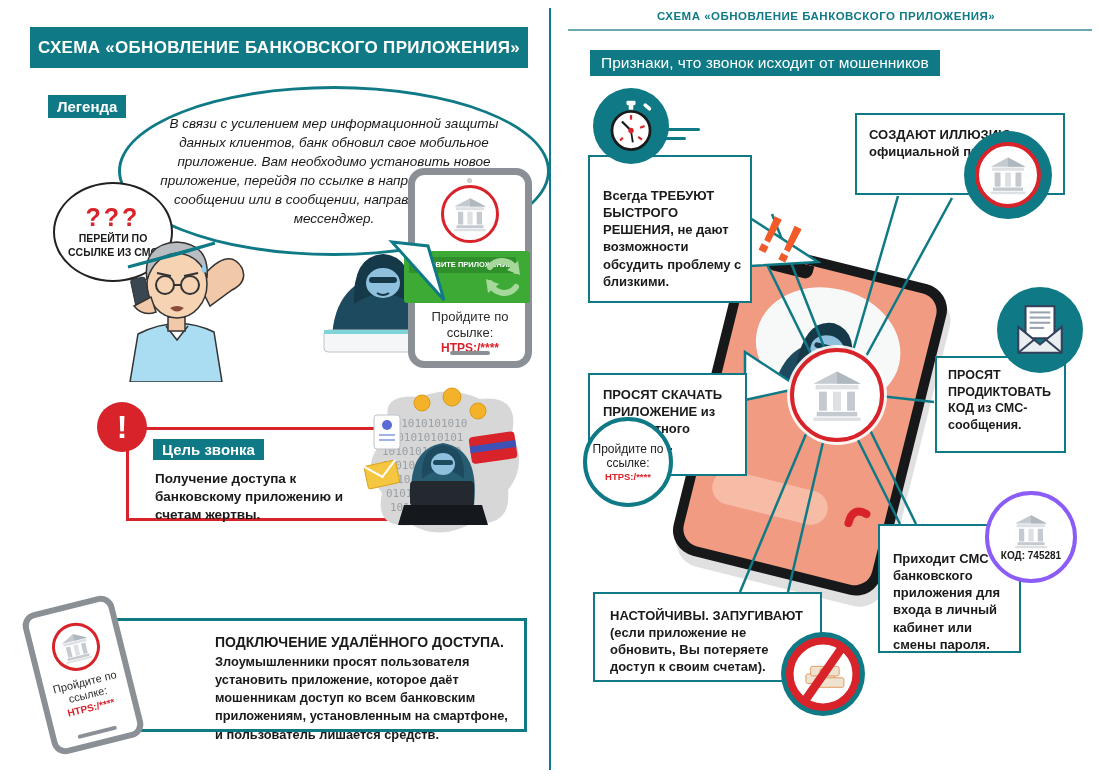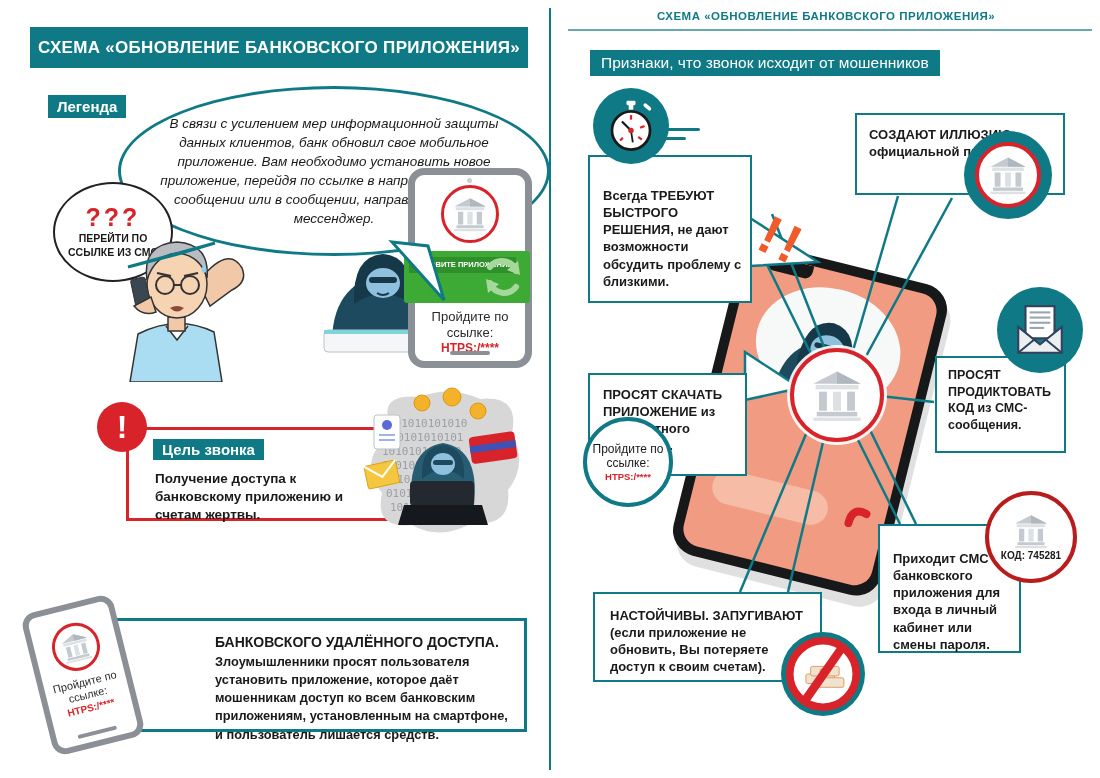--- a/index.html
+++ b/index.html
@@ -81,21 +81,21 @@
   .box-dictate  { left:935px; top:356px; width:131px; height:97px; padding:9px 6px 8px 11px; font-size:12.5px; }
   .box-sms      { left:878px; top:524px; width:143px; height:129px; padding:24px 8px 8px 13px; }
   .box-threats  { left:593px; top:592px; width:229px; height:90px; padding:13px 8px 8px 15px; }
 
   .illusion-circle { left:964px; top:131px; width:88px; height:88px; z-index:4; }
   .illusion-circle .bank-ring { width:66px; height:66px; border-width:4px; }
   .envelope-circle { left:997px; top:287px; width:86px; height:86px; z-index:4; }
   .link-circle { left:583px; top:417px; width:90px; height:90px; background:#fff; border:4px solid #0f7a86;
     border-radius:50%; flex-direction:column; text-align:center; z-index:4; font-size:12px; line-height:1.2; }
   .link-circle .lv { color:#d8232a; font-weight:800; font-size:9.5px; }
-  .code-circle { left:985px; top:491px; width:92px; height:92px; background:#fff; border:4px solid #b91c1c;
+  .code-circle { left:985px; top:491px; width:92px; height:92px; background:#fff; border:4px solid #8b5cf6;
     border-radius:50%; flex-direction:column; z-index:4; }
   .code-text { font-weight:800; font-size:10px; margin-top:1px; }
   .moneyban-circle { left:781px; top:632px; width:84px; height:84px; z-index:4; }
 
   .excl-orange { left:760px; top:213px; color:#f15a29; font-weight:800; font-size:54px;
     transform:rotate(26deg); letter-spacing:4px; z-index:2; line-height:1; }
 
   .c-phone { left:703px; top:260px; width:214px; height:320px; background:#17181a; border-radius:26px;
     transform:rotate(14deg); z-index:1; box-shadow:6px 10px 0 rgba(0,0,0,.12); }
   .c-screen { position:absolute; left:10px; top:10px; right:10px; bottom:10px; background:#f19c82; border-radius:18px; overflow:hidden; }
@@ -253,21 +253,21 @@
     </g>
     <path d="M54,120 Q48,64 85,58 Q122,64 116,120 Z" fill="#275d72"></path>
     <path d="M64,94 Q62,62 85,60 Q108,62 106,94 Q96,85 85,85 Q74,85 64,94 Z" fill="#1d4a5e"></path>
     <ellipse cx="85" cy="79" rx="12" ry="11" fill="#8fc1de"></ellipse>
     <rect x="75" y="75" width="20" height="5" rx="2.5" fill="#1d4a5e"></rect>
     <rect x="52" y="96" width="64" height="25" rx="4" fill="#23292f"></rect>
     <path d="M46,120 L124,120 L130,140 L40,140 Z" fill="#15191d"></path>
   </svg>
 
   <div class="abs mech-box">
-    <div class="mech-heading">БАНКОВСКОГО УДАЛЁННОГО ДОСТУПА.</div>
+    <div class="mech-heading">ПОДКЛЮЧЕНИЕ УДАЛЁННОГО ДОСТУПА.</div>
     <div class="mech-body">Злоумышленники просят пользователя установить приложение, которое даёт мошенникам доступ ко всем банковским приложениям, установленным на смартфоне, и пользователь лишается средств.</div>
   </div>
   <div class="abs mech-phone">
     <div class="bank-ring">
       <svg width="30" height="30">
           <use href="#sym-bank" xlink:href="#sym-bank"></use>
         </svg>
     </div>
     <div class="mech-link">
       <span>Пройдите по ссылке:</span><br>

